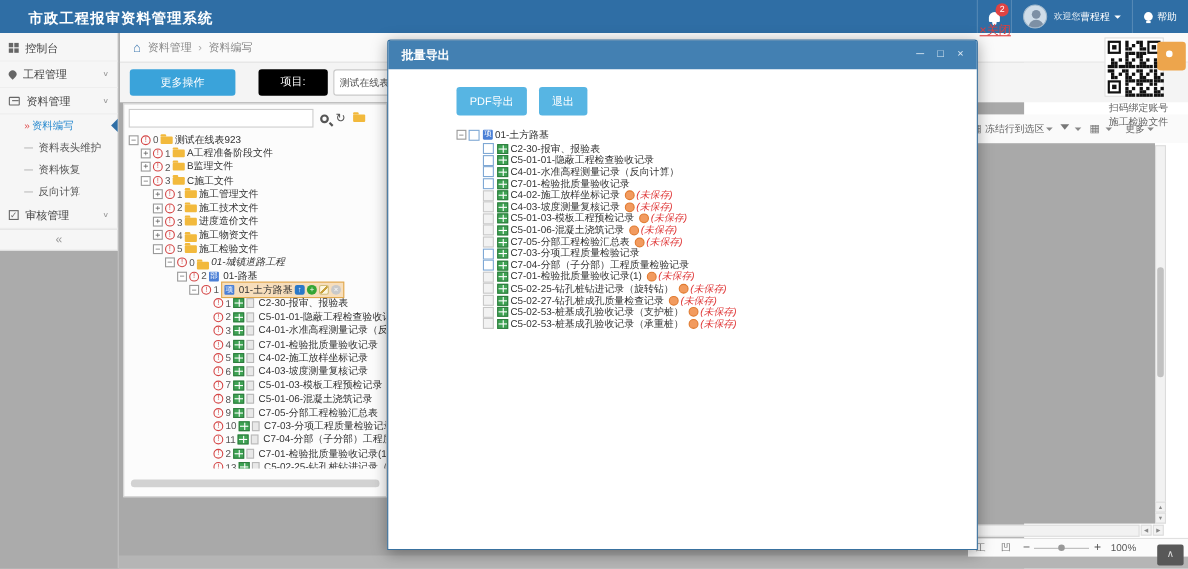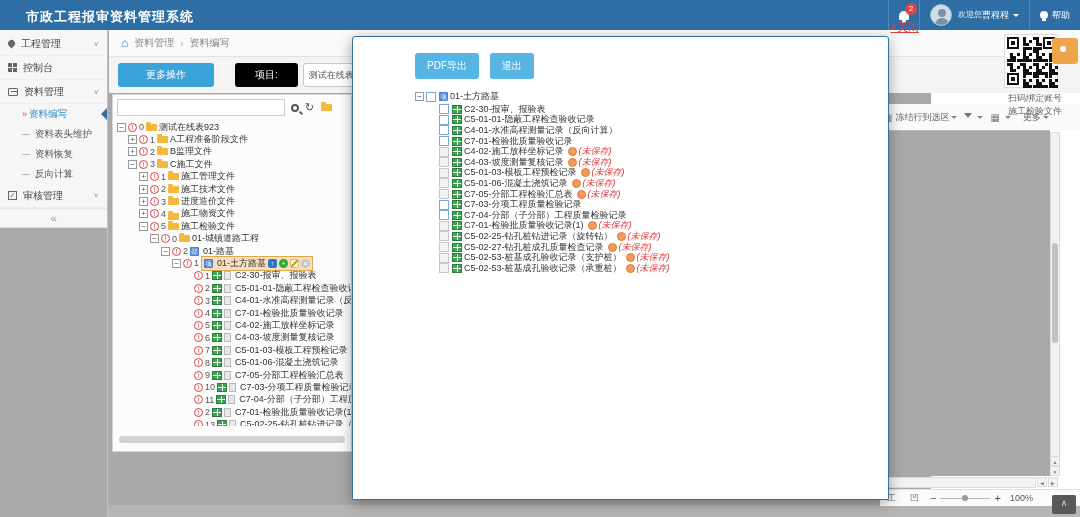--- a/index.html
+++ b/index.html
@@ -285,27 +285,27 @@
     </div>
   <div id="gear-btn">
       <span class="gear"></span>
     </div>
   <div class="qr-cap" style="top:92px;">扫码绑定账号</div>
   <div class="qr-cap" style="top:105px;">施工检验文件</div>
 
   <div id="sidebar">
     <div id="sidebar-list">
         <div class="sb-top">
+          <span class="ic-dash"></span>
+          <span class="sb-label">控制台</span>
+        </div>
+        <div class="sb-top">
           <span class="ic-pin"></span>
           <span class="sb-label">工程管理</span>
           <span class="sb-chev">∨</span>
-        </div>
-        <div class="sb-top">
-          <span class="ic-dash"></span>
-          <span class="sb-label">控制台</span>
         </div>
         <div class="sb-top">
           <span class="ic-print"></span>
           <span class="sb-label">资料管理</span>
           <span class="sb-chev">∨</span>
         </div>
         <div class="sb-sub active">
           <span>资料编写</span>
         </div>
         <div class="sb-sub">
@@ -435,21 +435,21 @@
           <span class="tnum">5</span>
           <span style="display: flex; align-items: center;">
             <span class="folder-ic"></span>
             <span style="margin-left: 2px;">施工检验文件</span>
           </span>
         </div>
         <div class="tree-row" style="padding-left: 37px;">
           <span class="exp">−</span>
           <span class="warn"></span>
           <span class="tnum">0</span>
-          <span style="display: flex; align-items: center;">
+          <span style="display: flex; align-items: flex-end; font-style: italic;">
             <span class="folder-ic"></span>
             <span style="margin-left: 2px;">01-城镇道路工程</span>
           </span>
         </div>
         <div class="tree-row" style="padding-left: 48px;">
           <span class="exp">−</span>
           <span class="warn"></span>
           <span class="tnum">2</span>
           <span style="display: flex; align-items: center;">
             <span class="badge-cat">部</span>
@@ -630,20 +630,28 @@
     <span class="zb-track">
         <span class="zb-dot"></span>
       </span>
     <span class="zb-plus">+</span>
     <span id="zoom-val">100%</span>
   </div>
   <div id="corner-btn">∧</div>
   <div id="bottom-strip"></div>
 
   <div id="modal">
+    <div id="modal-titlebar">
+      <span id="modal-title">批量导出</span>
+      <span id="modal-controls">
+        <span class="mc">─</span>
+        <span class="mc">□</span>
+        <span class="mc">×</span>
+      </span>
+    </div>
     <div id="modal-body">
       <button class="btn-light">PDF导出</button>
       <button class="btn-light">退出</button>
       <div id="modal-tree">
         <div class="m-root">
           <span class="exp">−</span>
           <span class="cb"></span>
           <span class="badge-cat">项</span>
           <span>01-土方路基</span>
         </div>

